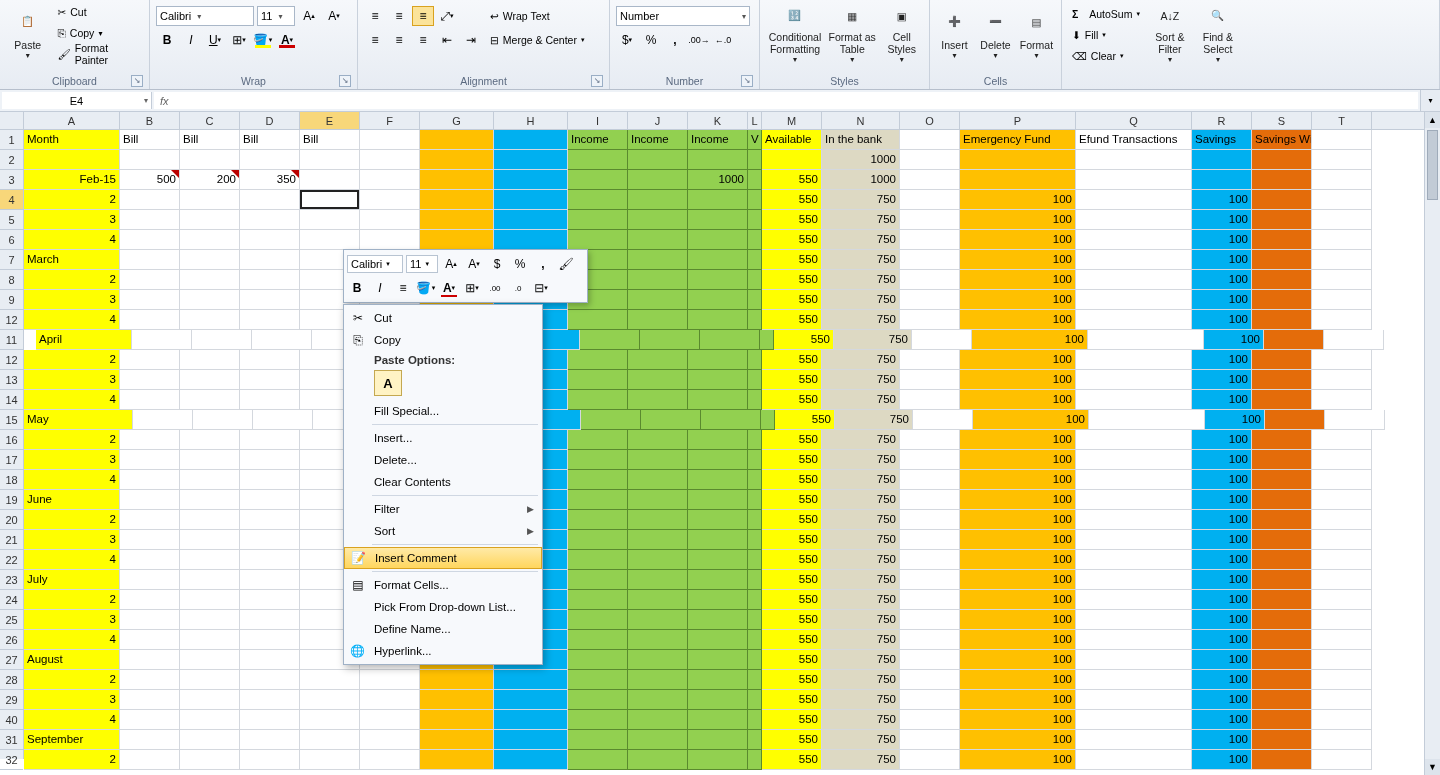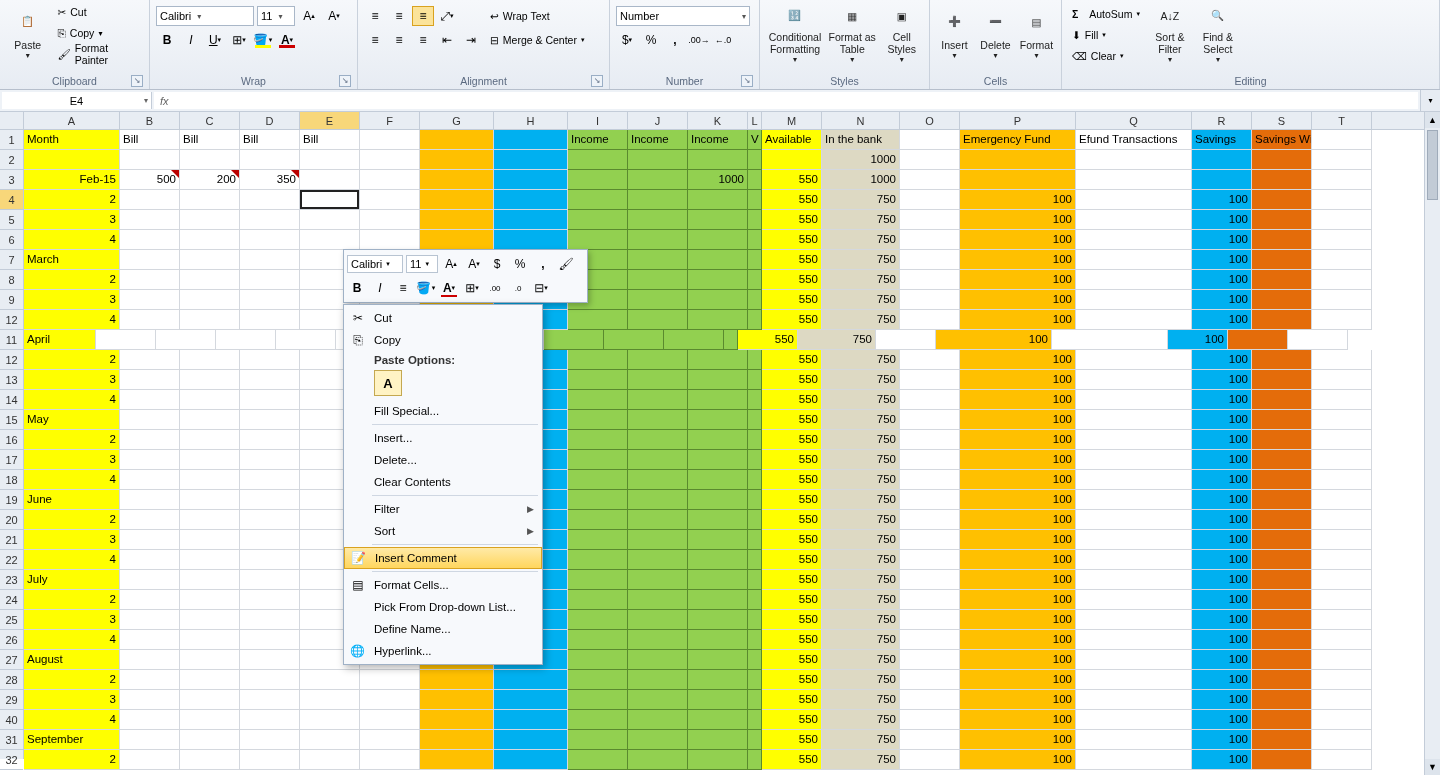--- a/index.html
+++ b/index.html
@@ -264,21 +264,20 @@
           <div class="ico">A↓Z</div>
           <span class="txt" style="text-align:center">Sort &amp; Filter</span>
           <span style="font-size:8px">▾</span>
         </div>
       <div class="bigbtn" style="width:44px">
           <div class="ico">🔍</div>
           <span class="txt" style="text-align:center">Find &amp; Select</span>
           <span style="font-size:8px">▾</span>
         </div>
     </div>
-    <div class="ribbon-group-label"><span>Editing</span></div>
   </div>
 </div>
 
 <div class="fbar">
   <div class="namebox">
       <span>E4</span>
       <span class="dd">▾</span>
     </div>
   <div class="fxarea">
       <span class="fxlabel">fx</span>
@@ -559,21 +558,21 @@
         <div class="cell c-lime r" style="width: 60px;">550</div>
         <div class="cell c-tan r" style="width: 78px;">750</div>
         <div class="cell" style="width: 60px;"></div>
         <div class="cell c-amber r" style="width: 116px;">100</div>
         <div class="cell" style="width: 116px;"></div>
         <div class="cell c-blue r" style="width: 60px;">100</div>
         <div class="cell c-burnt" style="width: 60px;"></div>
         <div class="cell" style="width: 60px;"></div>
       </div>
       <div class="row">
-        <div class="cell c-yellow" style="width: 72px;">April</div>
+        <div class="cell c-yellow" style="width: 96px; margin-left: 12px;">April</div>
         <div class="cell r" style="width: 60px;"></div>
         <div class="cell r" style="width: 60px;"></div>
         <div class="cell r" style="width: 60px;"></div>
         <div class="cell" style="width: 60px;"></div>
         <div class="cell" style="width: 60px;"></div>
         <div class="cell c-orange" style="width: 74px;"></div>
         <div class="cell c-sky" style="width: 74px;"></div>
         <div class="cell c-green" style="width: 60px;"></div>
         <div class="cell c-green" style="width: 60px;"></div>
         <div class="cell c-green r" style="width: 60px;"></div>
@@ -647,21 +646,21 @@
         <div class="cell c-lime r" style="width: 60px;">550</div>
         <div class="cell c-tan r" style="width: 78px;">750</div>
         <div class="cell" style="width: 60px;"></div>
         <div class="cell c-amber r" style="width: 116px;">100</div>
         <div class="cell" style="width: 116px;"></div>
         <div class="cell c-blue r" style="width: 60px;">100</div>
         <div class="cell c-burnt" style="width: 60px;"></div>
         <div class="cell" style="width: 60px;"></div>
       </div>
       <div class="row">
-        <div class="cell c-yellow" style="width: 96px;">May</div>
+        <div class="cell c-yellow" style="width: 109px;">May</div>
         <div class="cell r" style="width: 60px;"></div>
         <div class="cell r" style="width: 60px;"></div>
         <div class="cell r" style="width: 60px;"></div>
         <div class="cell" style="width: 60px;"></div>
         <div class="cell" style="width: 60px;"></div>
         <div class="cell c-orange" style="width: 74px;"></div>
         <div class="cell c-sky" style="width: 74px;"></div>
         <div class="cell c-green" style="width: 60px;"></div>
         <div class="cell c-green" style="width: 60px;"></div>
         <div class="cell c-green r" style="width: 60px;"></div>

